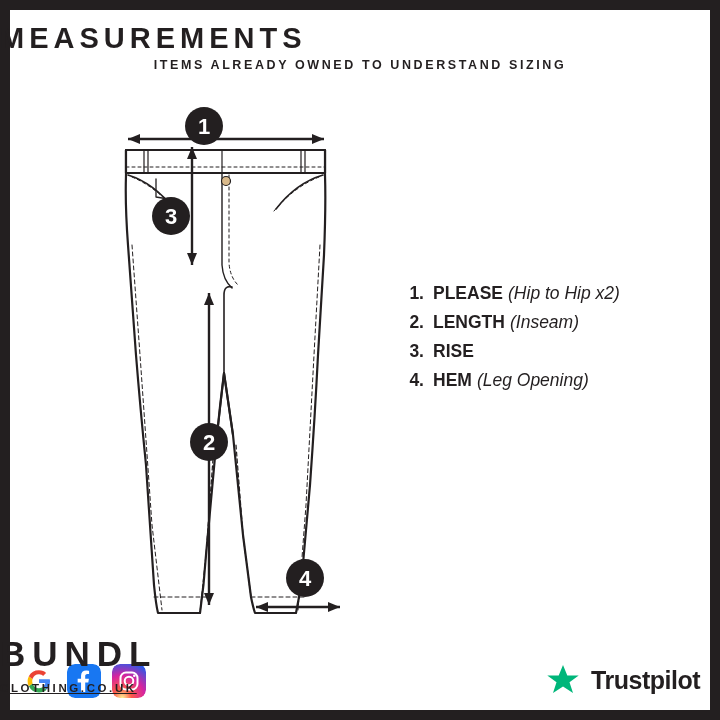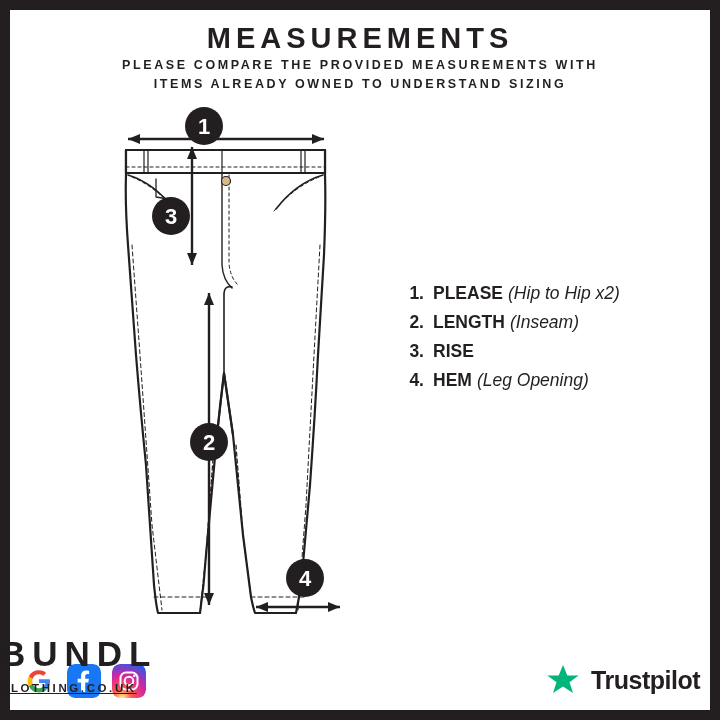--- a/index.html
+++ b/index.html
@@ -28,21 +28,21 @@
   .frame-top { left: 0; top: 0; width: 720px; height: 10px; }
   .frame-bottom { left: 0; bottom: 0; width: 720px; height: 10px; }
   .frame-left { left: 0; top: 0; width: 10px; height: 720px; }
   .frame-right { right: 0; top: 0; width: 10px; height: 720px; }
 
   .title {
     position: absolute;
     top: 22px;
     left: 0;
     width: 720px;
-    text-align: center;
+    text-align: left;
     font-size: 29px;
     font-weight: bold;
     letter-spacing: 5px;
     color: #231f20;
   }
   .subtitle {
     position: absolute;
     top: 56px;
     left: 60px;
     width: 600px;
@@ -149,21 +149,20 @@
 
 <div id="page">
 
   <div class="frame-top"></div>
   <div class="frame-bottom"></div>
   <div class="frame-left"></div>
   <div class="frame-right"></div>
 
   <div class="title">MEASUREMENTS</div>
   <div class="subtitle">
-    <div>PLEASE COMPARE THE PROVIDED MEASUREMENTS WITH</div>
     <div>ITEMS ALREADY OWNED TO UNDERSTAND SIZING</div>
   </div>
 
   <svg class="diagram" viewBox="0 0 330 520">
     <g fill="#ffffff" stroke="#231f20" stroke-width="2.2" stroke-linejoin="round" stroke-linecap="round">
 
       <path d="M30 45 L30 70 Q29 100 32 140 L40 250 Q44 300 50 360 L58 480 Q60 500 62 508
                L104 508 Q108 480 110 450 L121 330 Q124 300 128 268 L137 330 Q142 380 147 430
                L155 492 Q157 502 159 508 L200 508 Q204 490 206 470 L214 380 Q219 310 222 250
                L228 150 Q230 100 229 70 L229 45 Z"></path>

